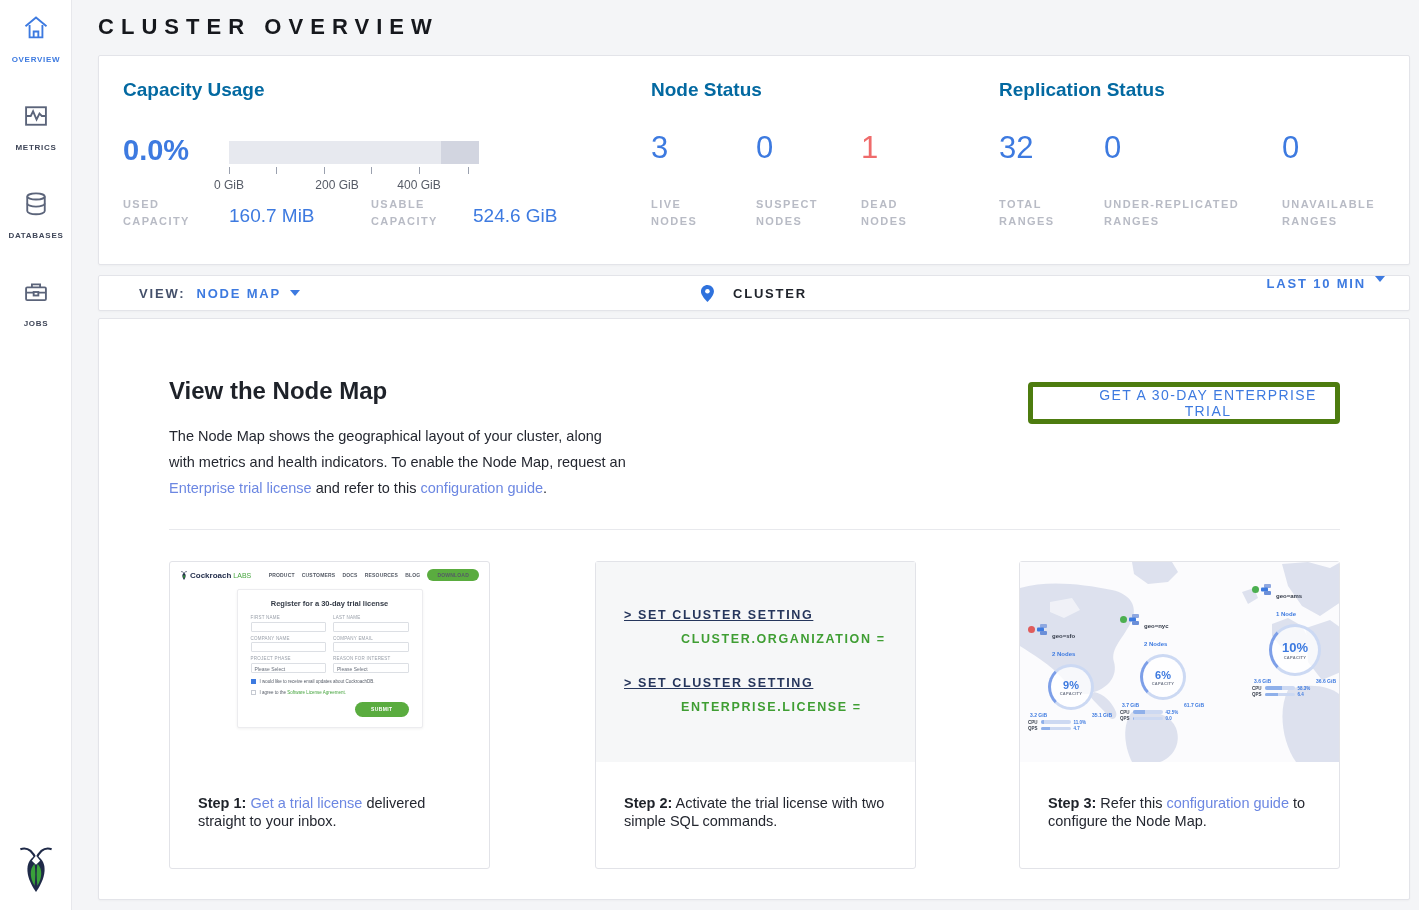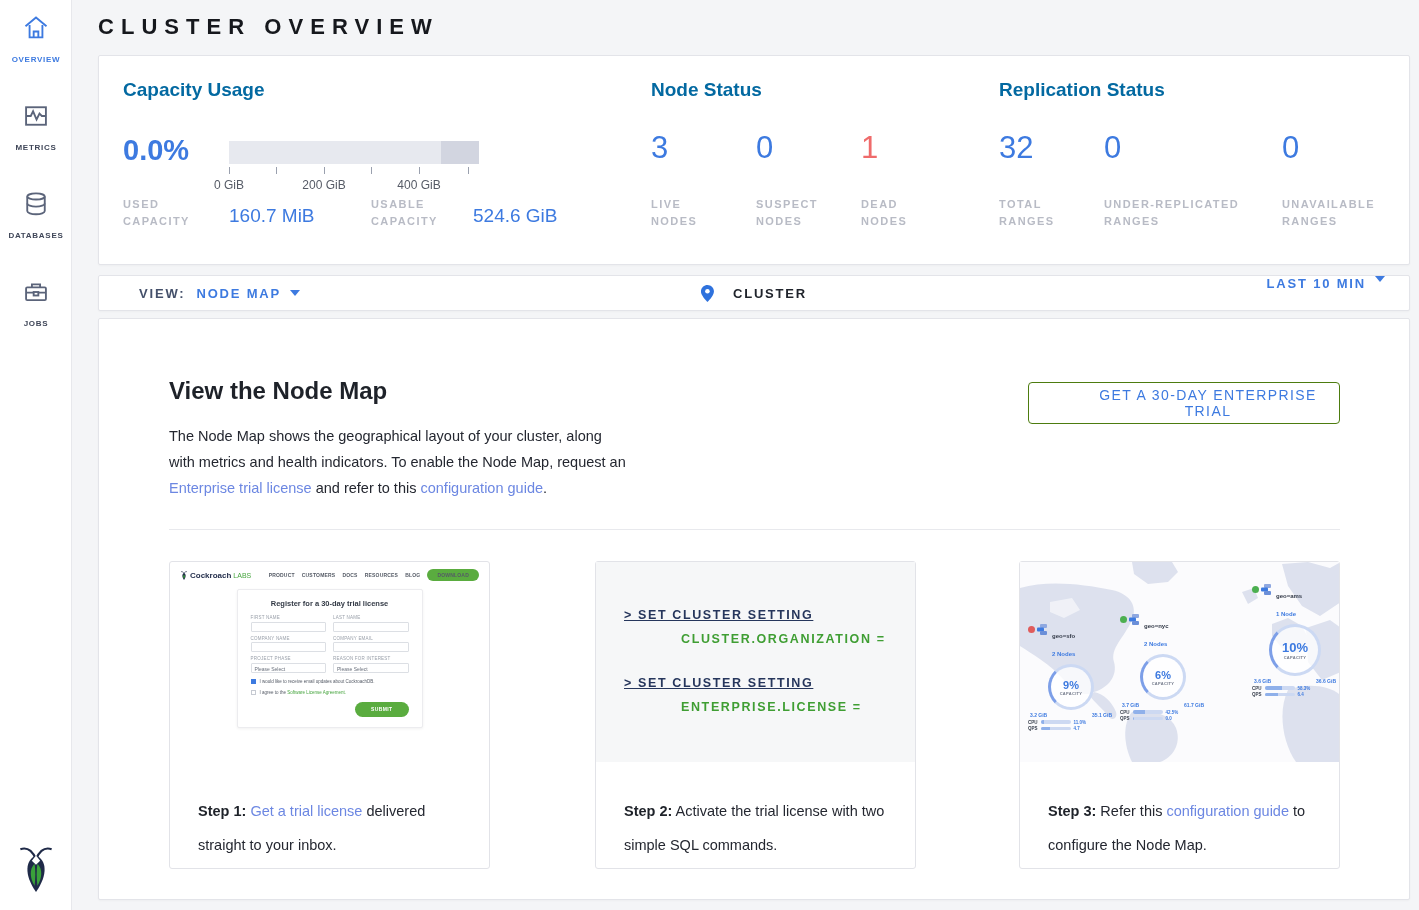--- a/index.html
+++ b/index.html
@@ -43,26 +43,26 @@
   .caret { width:0; height:0; border-left:5px solid transparent; border-right:5px solid transparent; border-top:6px solid #3d7ae0; margin-left:9px; }
   .vb-center { position:absolute; left:50%; top:0; height:34px; transform:translateX(-50%); display:flex; align-items:center; }
   .vb-cluster { font-size:13px; letter-spacing:0.14em; color:#20242c; font-weight:bold; margin-left:19px; }
   .vb-right { position:absolute; right:24px; top:0; height:34px; display:flex; align-items:flex-start; cursor:pointer; }
 
   
   .main-panel { left:98px; top:318px; width:1312px; height:582px; }
   .nm-heading { position:absolute; left:70px; top:58px; font-size:24px; font-weight:bold; color:#1e2229; }
   .nm-intro { position:absolute; left:70px; top:104px; width:460px; font-size:14.5px; line-height:26px; color:#242730; }
   a.lnk, .lnk { color:#6c87e2; text-decoration:none; cursor:pointer; }
-  .trial-btn { position:absolute; left:929px; top:63px; width:312px; height:42px; background:#fff; border:1px solid #4d7c0f; border-radius:4px; font-family:"Liberation Sans",sans-serif; font-size:14px; letter-spacing:0.1em; color:#3d7ae0; cursor:pointer;padding-left:48px; }
+  .trial-btn { position:absolute; left:929px; top:63px; width:312px; height:42px; background:#fff; border:5px solid #4d7c0f; border-radius:4px; font-family:"Liberation Sans",sans-serif; font-size:14px; letter-spacing:0.1em; color:#3d7ae0; cursor:pointer;padding-left:48px; }
   .nm-divider { position:absolute; left:70px; top:210px; width:1171px; height:0; border-top:1px solid #e8e9ed; }
 
   .card { position:absolute; top:242px; width:321px; height:308px; background:#fff; border:1px solid #e2e3e8; border-radius:3px; }
   .card .img-zone { position:relative; width:100%; height:200px; overflow:hidden; border-bottom:0; }
-  .card .step-text { padding:32px 28px 0 28px; font-size:14.5px; line-height:34px; color:#242730; }
+  .card .step-text { padding:32px 28px 0 28px; font-size:14.5px; line-height:18px; color:#242730; }
   .card .step-text b { color:#1e2229; }
 
   
   .mini-header { display:flex; align-items:center; justify-content:space-between; padding:7px 10px 0 10px; }
   .mini-brand { display:flex; align-items:center; font-size:8px; font-weight:bold; color:#1f2a48; }
   .mini-brand .sfx { color:#47a53f; font-weight:normal; margin-left:2px; font-size:7px; }
   .mini-nav { display:flex; align-items:center; gap:7px; }
   .mini-nav span { font-size:5px; font-weight:bold; color:#555b66; letter-spacing:0.04em; }
   .mini-dl { background:#5aac3f; color:#fff; font-size:5px; font-weight:bold; border-radius:7px; padding:3px 10px; letter-spacing:0.05em; }
   .mini-form { width:186px; margin:8px auto 0 auto; border:1px solid #ececef; box-shadow:0 1px 3px rgba(0,0,0,0.06); border-radius:2px; padding:9px 13px 10px 13px; background:#fff; }
@@ -169,21 +169,21 @@
       <span class="dark-seg"></span>
     </div>
   <div class="cap-axis">
     <span class="tick" style="left:0"></span>
     <span class="tick" style="left:47px"></span>
     <span class="tick" style="left:95px"></span>
     <span class="tick" style="left:142px"></span>
     <span class="tick" style="left:190px"></span>
     <span class="tick" style="left:239px"></span>
     <span class="tlabel" style="left:-32px">0 GiB</span>
-    <span class="tlabel" style="left:63px">200 GiB</span>
+    <span class="tlabel" style="left:76px">200 GiB</span>
     <span class="tlabel" style="left:158px">400 GiB</span>
   </div>
   <div class="stat-label" style="left:24px; width:80px;">USED CAPACITY</div>
   <div class="stat-value-sm" style="left:130px;">160.7 MiB</div>
   <div class="stat-label" style="left:272px; width:80px;">USABLE CAPACITY</div>
   <div class="stat-value-sm" style="left:374px;">524.6 GiB</div>
 
   <h2 class="sec-title" style="left:552px;">Node Status</h2>
   <div class="big-stat" style="left:552px;">3</div>
   <div class="big-stat" style="left:657px;">0</div>

